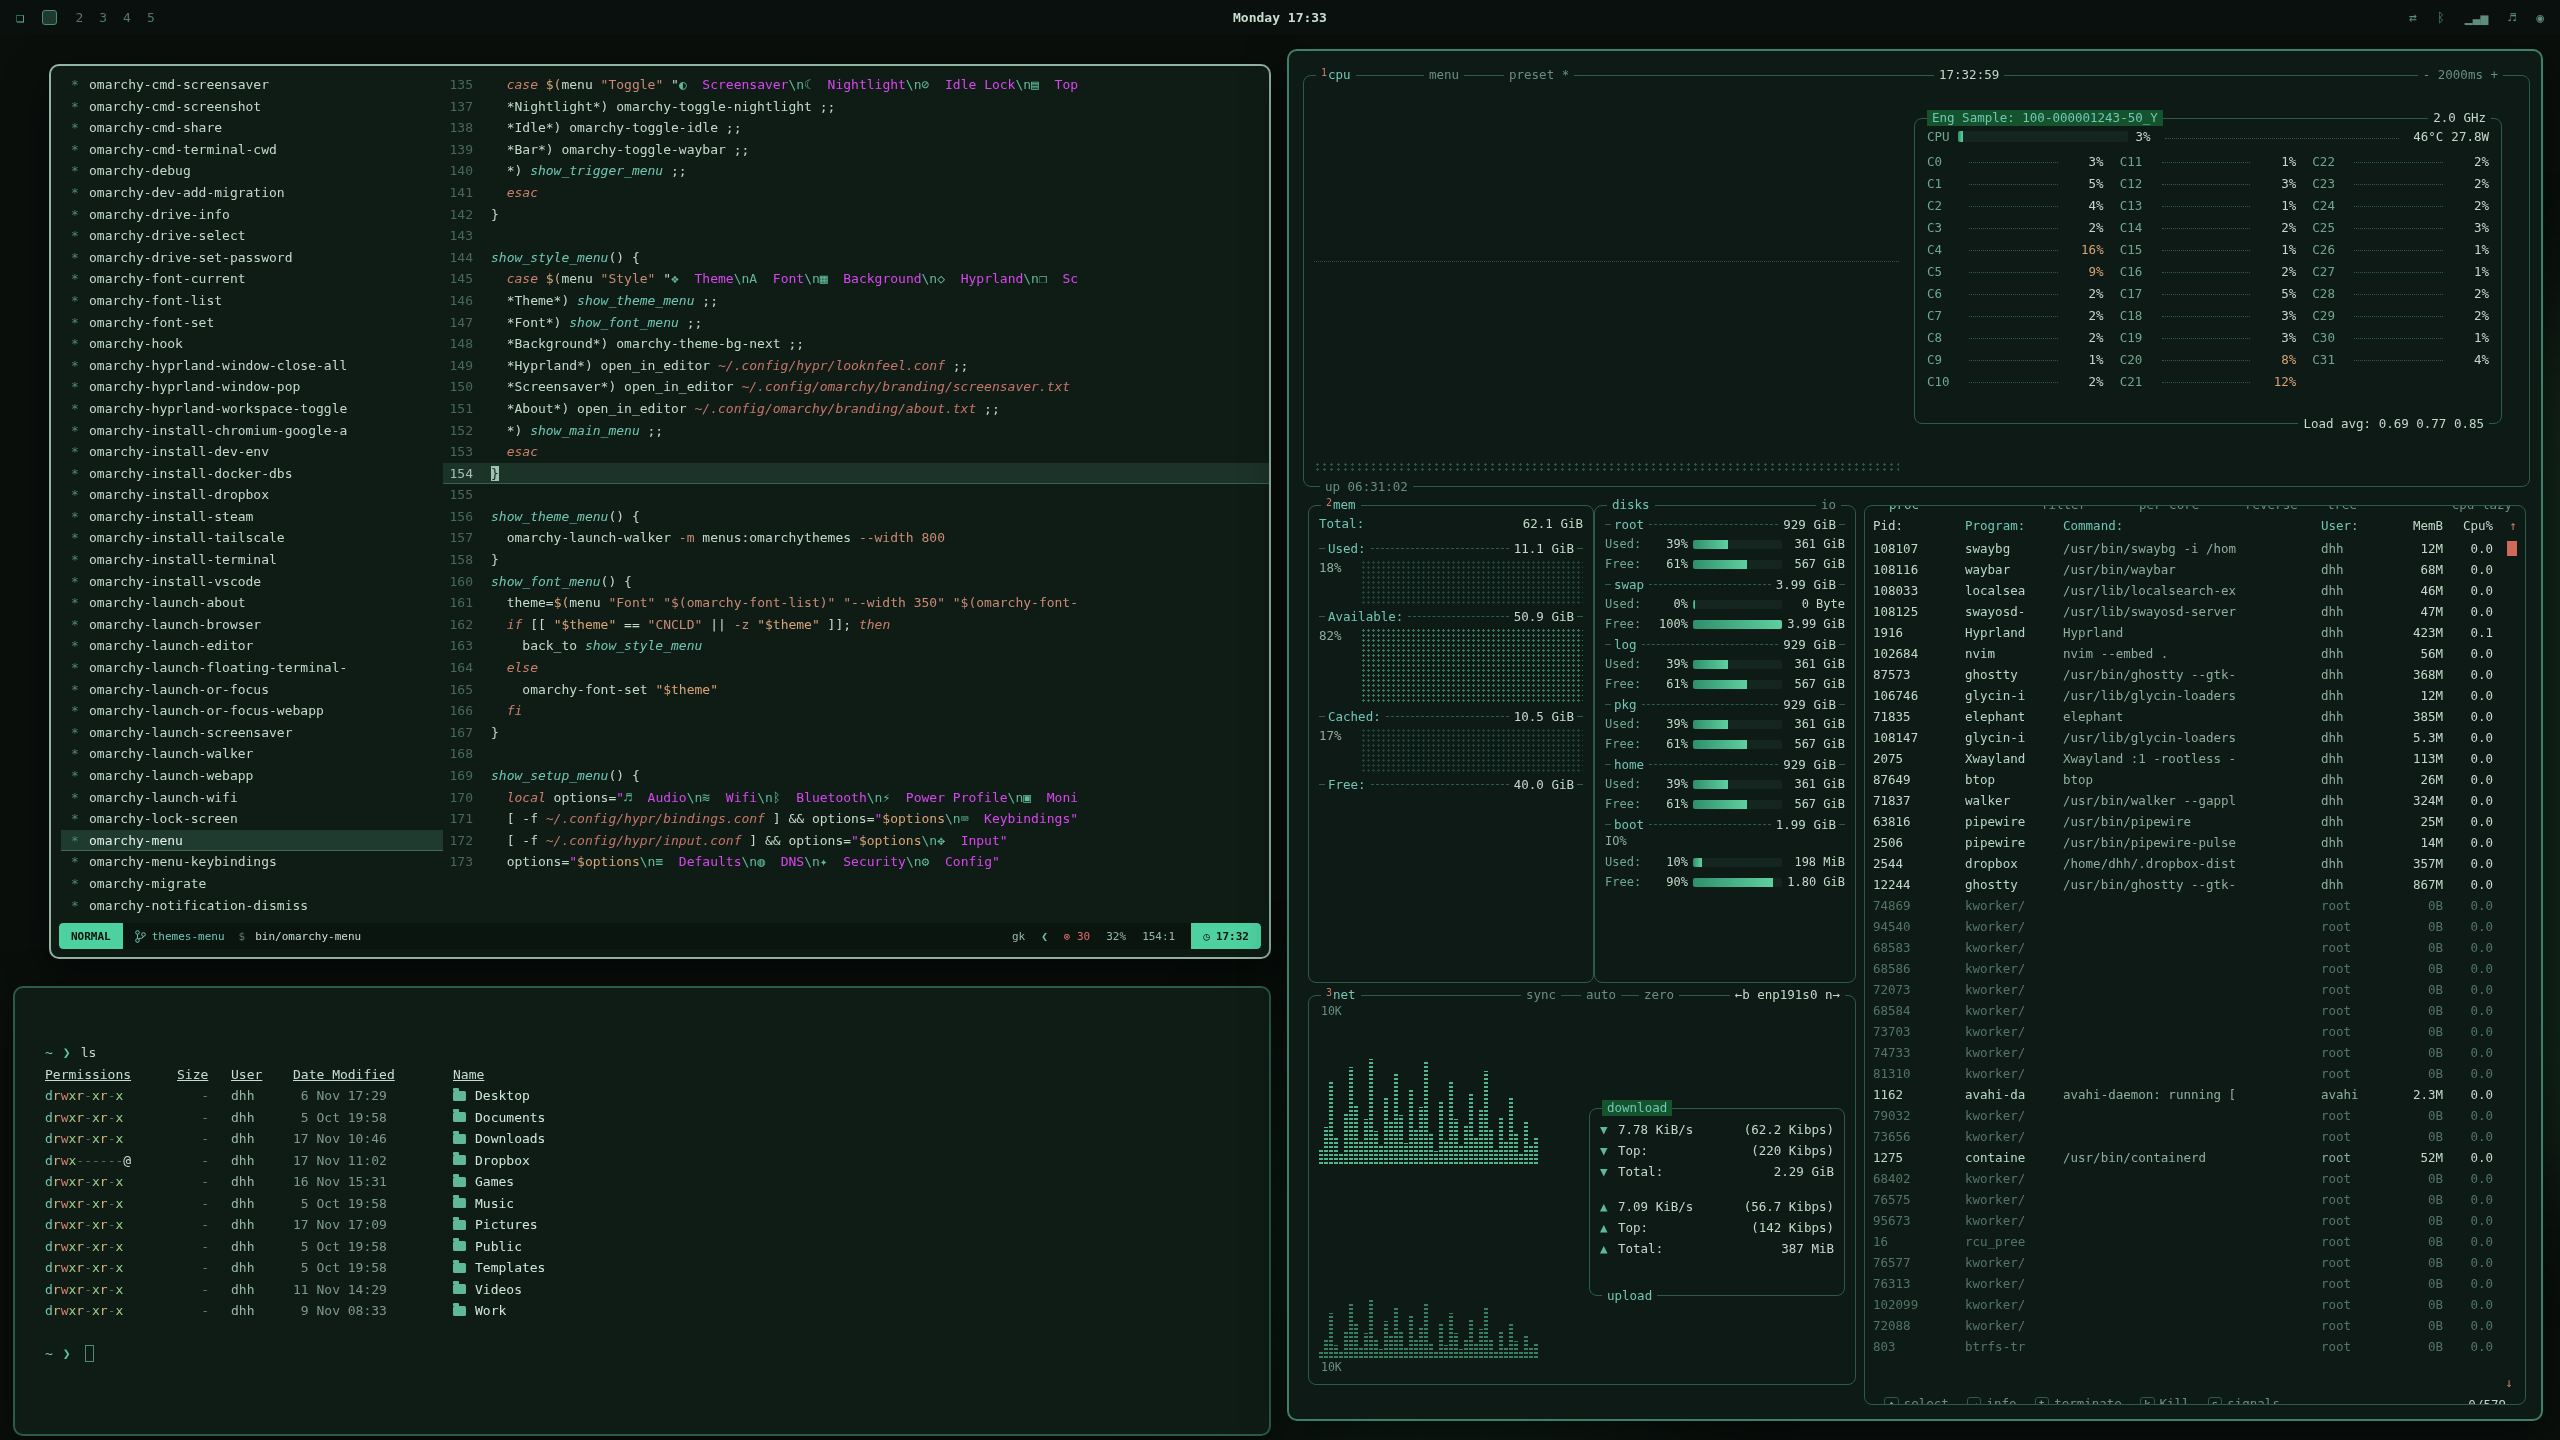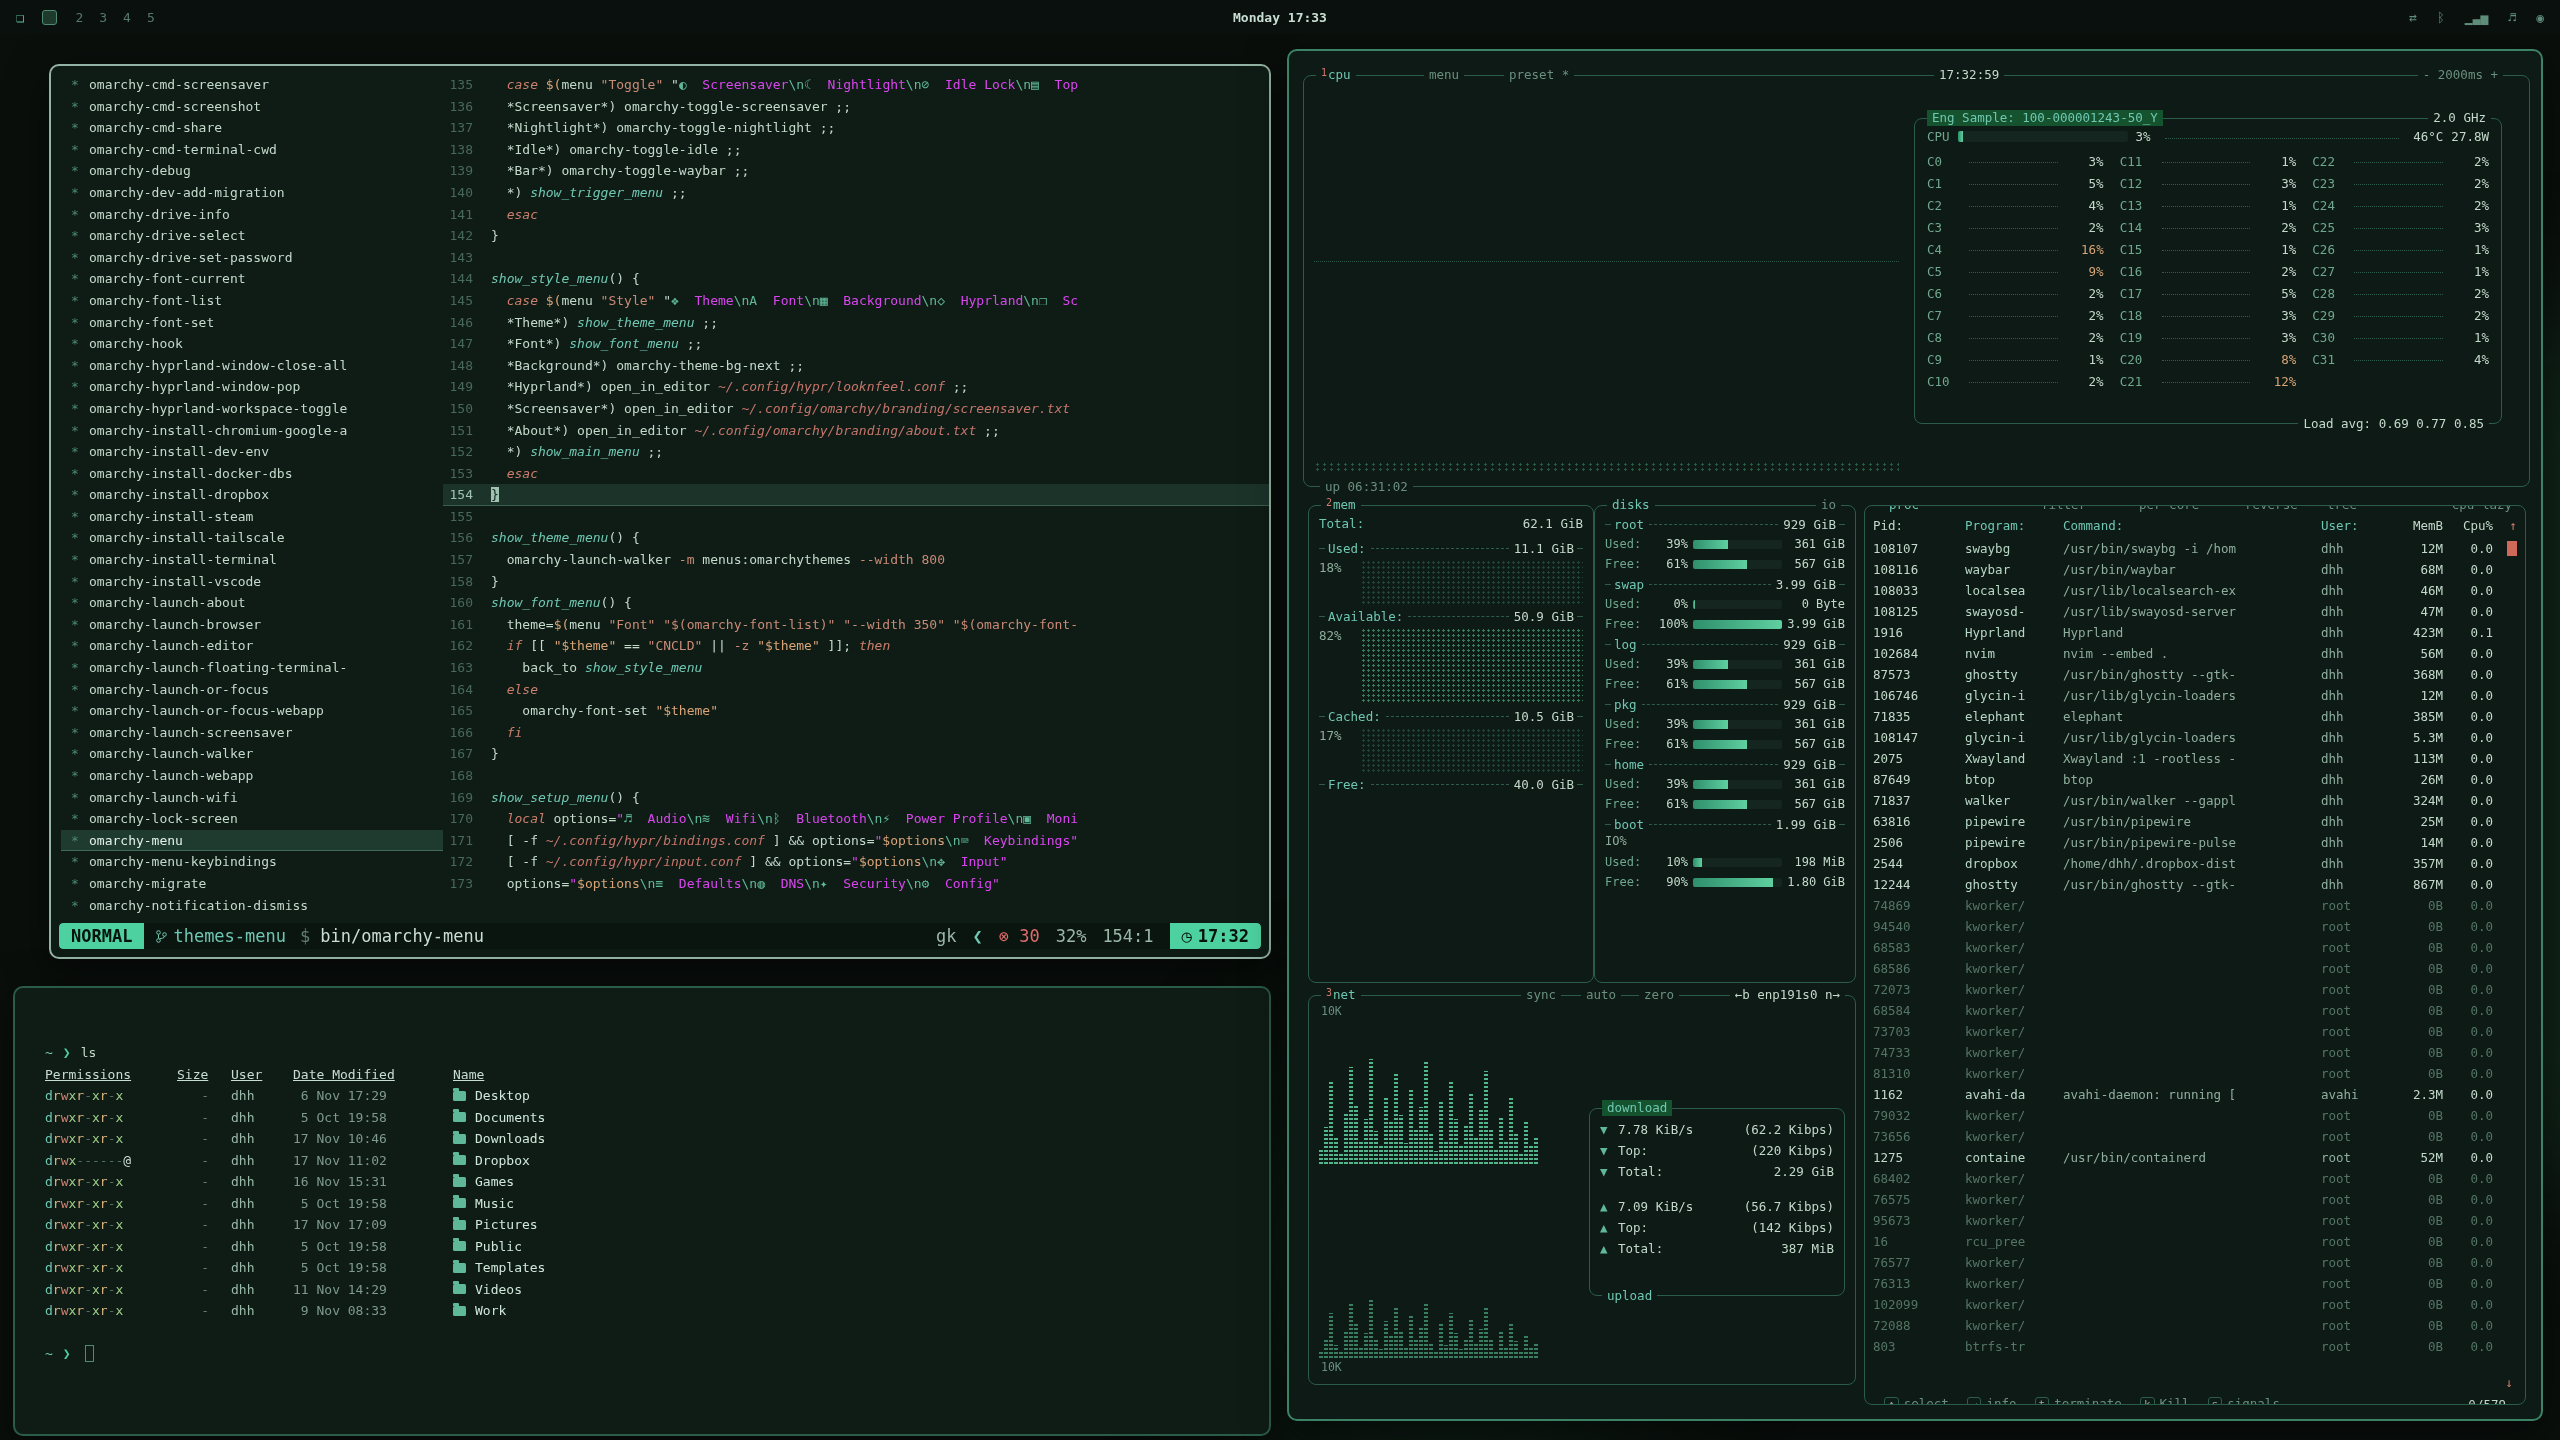--- a/index.html
+++ b/index.html
@@ -49,21 +49,21 @@
   .c-f{color:#6fc7b2;font-style:italic}
   .c-t{color:#c3dacb}
   .c-g{color:#d946ef}
   .c-r{color:#c98a76}
   .c-v{color:#d8a478}
   .c-p{color:#c4756b;font-style:italic}
   .c-i{color:#5fb89a}
   .c-e{color:#5fb89a}
 
   .sbar{position:absolute;left:8px;right:8px;bottom:8px;height:26px;background:#0b1510;border-radius:4px;
-        display:flex;align-items:center;font-size:17px;color:#9ab8a8;overflow:hidden}
+        display:flex;align-items:center;font-size:11px;color:#9ab8a8;overflow:hidden}
   .mode{background:var(--green);color:#06130d;font-weight:bold;padding:0 12px;height:100%;
         display:flex;align-items:center;border-radius:4px 0 0 4px;flex:none}
   .branch{display:flex;align-items:center;gap:6px;color:var(--teal);margin-left:12px}
   .shell{color:#5e7c6e;margin-left:14px}
   .sfile{color:#c9ded3;margin-left:10px}
   .sright{margin-left:auto;display:flex;gap:16px;align-items:center;height:100%}
   .serr{color:#e06c6c}
   .schev{color:var(--teal)}
   .clockb{background:var(--green);color:#06130d;height:100%;display:flex;align-items:center;gap:6px;
           padding:0 12px;border-radius:0 4px 4px 0;font-weight:bold}
@@ -227,21 +227,20 @@
         <div class="ft-row"><span class="star">*</span><span class="fname">omarchy-launch-webapp</span></div>
         <div class="ft-row"><span class="star">*</span><span class="fname">omarchy-launch-wifi</span></div>
         <div class="ft-row"><span class="star">*</span><span class="fname">omarchy-lock-screen</span></div>
         <div class="ft-row sel"><span class="star">*</span><span class="fname">omarchy-menu</span></div>
         <div class="ft-row"><span class="star">*</span><span class="fname">omarchy-menu-keybindings</span></div>
         <div class="ft-row"><span class="star">*</span><span class="fname">omarchy-migrate</span></div>
         <div class="ft-row"><span class="star">*</span><span class="fname">omarchy-notification-dismiss</span></div>
       </div>
     <div class="codewrap" id="codelines">
         <div class="cl"><span class="num">135</span><span class="ctext"><span class="c-t">  </span><span class="c-k">case </span><span class="c-v">$(</span><span class="c-t">menu </span><span class="c-r">"Toggle"</span><span class="c-t"> "</span><span class="c-i">◐</span><span class="c-g">  Screensaver</span><span class="c-e">\n</span><span class="c-i">☾</span><span class="c-g">  Nightlight</span><span class="c-e">\n</span><span class="c-i">⊘</span><span class="c-g">  Idle Lock</span><span class="c-e">\n</span><span class="c-i">▤</span><span class="c-g">  Top</span></span></div>
-        <div class="cl"><span class="num">136</span><span class="ctext"><span class="c-t">  *Screensaver*) omarchy-toggle-screensaver ;;</span></span></div>
         <div class="cl"><span class="num">137</span><span class="ctext"><span class="c-t">  *Nightlight*) omarchy-toggle-nightlight ;;</span></span></div>
         <div class="cl"><span class="num">138</span><span class="ctext"><span class="c-t">  *Idle*) omarchy-toggle-idle ;;</span></span></div>
         <div class="cl"><span class="num">139</span><span class="ctext"><span class="c-t">  *Bar*) omarchy-toggle-waybar ;;</span></span></div>
         <div class="cl"><span class="num">140</span><span class="ctext"><span class="c-t">  *) </span><span class="c-f">show_trigger_menu</span><span class="c-t"> ;;</span></span></div>
         <div class="cl"><span class="num">141</span><span class="ctext"><span class="c-t">  </span><span class="c-k">esac</span></span></div>
         <div class="cl"><span class="num">142</span><span class="ctext"><span class="c-t">}</span></span></div>
         <div class="cl"><span class="num">143</span><span class="ctext"></span></div>
         <div class="cl"><span class="num">144</span><span class="ctext"><span class="c-f">show_style_menu</span><span class="c-t">() {</span></span></div>
         <div class="cl"><span class="num">145</span><span class="ctext"><span class="c-t">  </span><span class="c-k">case </span><span class="c-v">$(</span><span class="c-t">menu </span><span class="c-r">"Style"</span><span class="c-t"> "</span><span class="c-i">❖</span><span class="c-g">  Theme</span><span class="c-e">\n</span><span class="c-i">A</span><span class="c-g">  Font</span><span class="c-e">\n</span><span class="c-i">▦</span><span class="c-g">  Background</span><span class="c-e">\n</span><span class="c-i">◇</span><span class="c-g">  Hyprland</span><span class="c-e">\n</span><span class="c-i">❒</span><span class="c-g">  Sc</span></span></div>
         <div class="cl"><span class="num">146</span><span class="ctext"><span class="c-t">  *Theme*) </span><span class="c-f">show_theme_menu</span><span class="c-t"> ;;</span></span></div>

